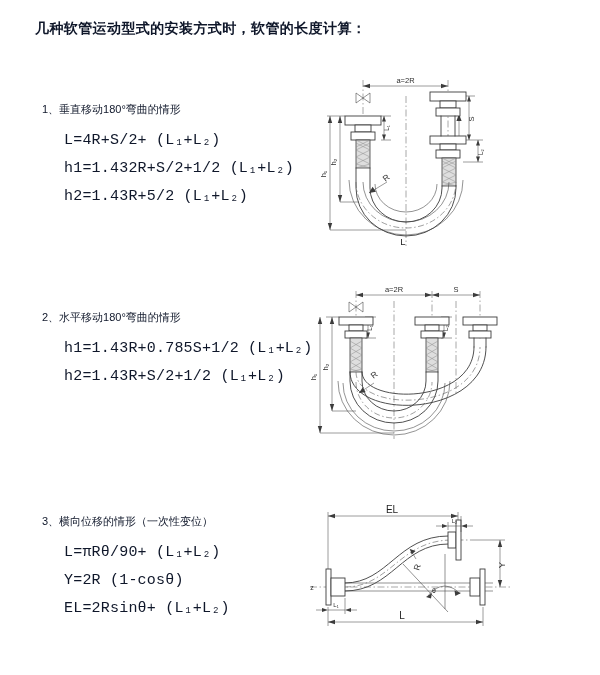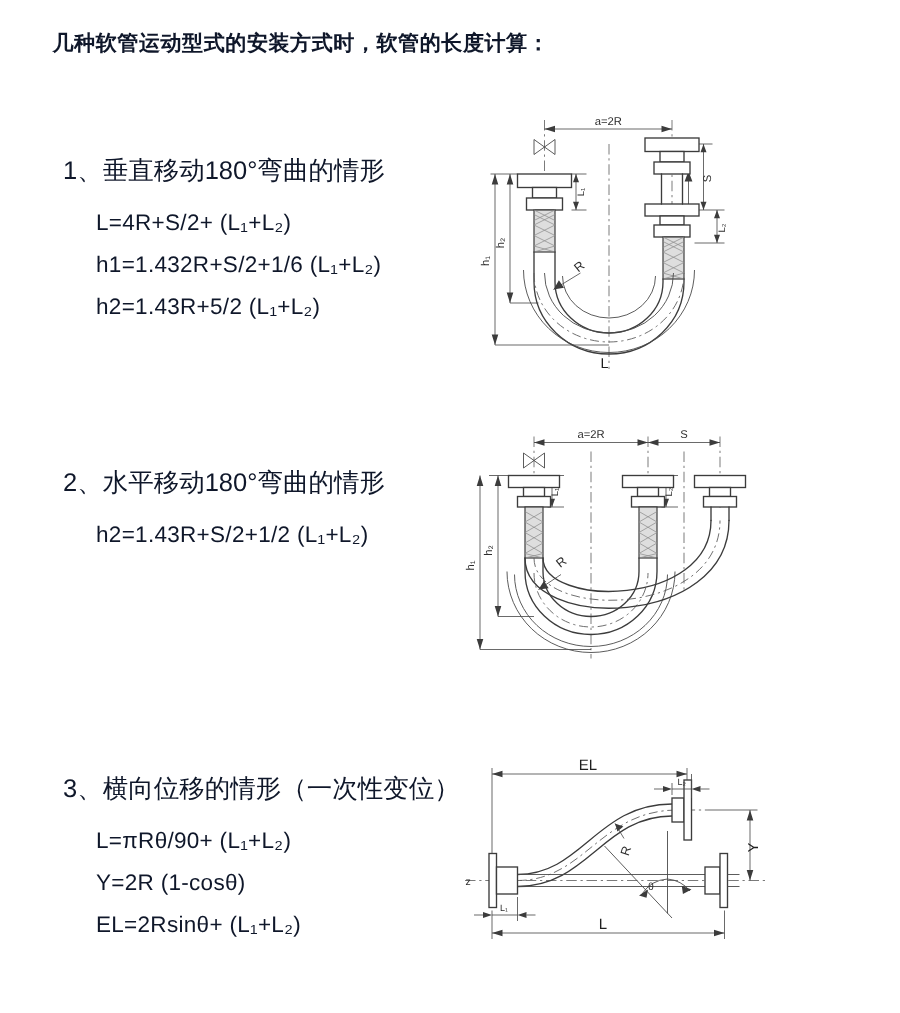--- a/index.html
+++ b/index.html
@@ -3,22 +3,22 @@
 <meta charset="utf-8">
 <style>
   html,body{margin:0;padding:0;background:#fff;}
   #page{position:relative;width:600px;height:675px;background:#ffffff;overflow:hidden;
         font-family:"Liberation Sans",sans-serif;color:#0f172a;}
   .doc-title{position:absolute;left:35px;top:20px;font-size:14px;font-weight:600;letter-spacing:.4px;}
   .section{position:absolute;left:42px;}
   #sec1{top:102px}
   #sec2{top:310px}
   #sec3{top:514px}
-  .sec-heading{font-size:17px;font-weight:500;margin:0 0 10px 0;white-space:nowrap;}
-  .formula{font-size:15px;margin-left:22px;line-height:28px;white-space:nowrap;letter-spacing:.2px;}
+  .sec-heading{font-size:11px;font-weight:500;margin:0 0 10px 0;white-space:nowrap;}
+  .formula{font-size:15px;margin-left:22px;line-height:28px;white-space:nowrap;letter-spacing:.2px;font-family:Liberation Mono, monospace;}
   .diag{position:absolute;}
   #d1{left:311px;top:70px;}
   #d2{left:310px;top:281px;}
   #d3{left:300px;top:502px;}
   svg{font-family:"Liberation Sans",sans-serif;}
   .ln{stroke:#3c3c3c;stroke-width:.9;fill:none;stroke-linecap:round;}
   .dim{stroke:#4a4a4a;stroke-width:.55;fill:none;}
   .thin{stroke:#4a4a4a;stroke-width:.6;fill:none;}
   .cl{stroke:#5f5f5f;stroke-width:.55;fill:none;stroke-dasharray:7 2.5 1.5 2.5;}
   .cla{stroke:#5f5f5f;stroke-width:.6;fill:none;stroke-dasharray:6 2.5 1.5 2.5;}
@@ -34,26 +34,27 @@
 </head>
 <body>
 
 <div id="page">
 
   <div class="doc-title">几种软管运动型式的安装方式时，软管的长度计算：</div>
 
   <div class="section" id="sec1">
     <div class="sec-heading">1、垂直移动180°弯曲的情形</div>
     <div class="formula">L=4R+S/2+ (L₁+L₂)</div>
-    <div class="formula">h1=1.432R+S/2+1/6 (L₁+L₂)</div>
+    <div class="formula">h1=1.432R+S/2+1/2 (L₁+L₂)</div>
     <div class="formula">h2=1.43R+5/2 (L₁+L₂)</div>
   </div>
 
   <div class="section" id="sec2">
     <div class="sec-heading">2、水平移动180°弯曲的情形</div>
+    <div class="formula">h1=1.43R+0.785S+1/2 (L₁+L₂)</div>
     <div class="formula">h2=1.43R+S/2+1/2 (L₁+L₂)</div>
   </div>
 
   <div class="section" id="sec3">
     <div class="sec-heading">3、横向位移的情形（一次性变位）</div>
     <div class="formula">L=πRθ/90+ (L₁+L₂)</div>
     <div class="formula">Y=2R (1-cosθ)</div>
     <div class="formula">EL=2Rsinθ+ (L₁+L₂)</div>
   </div>
 

